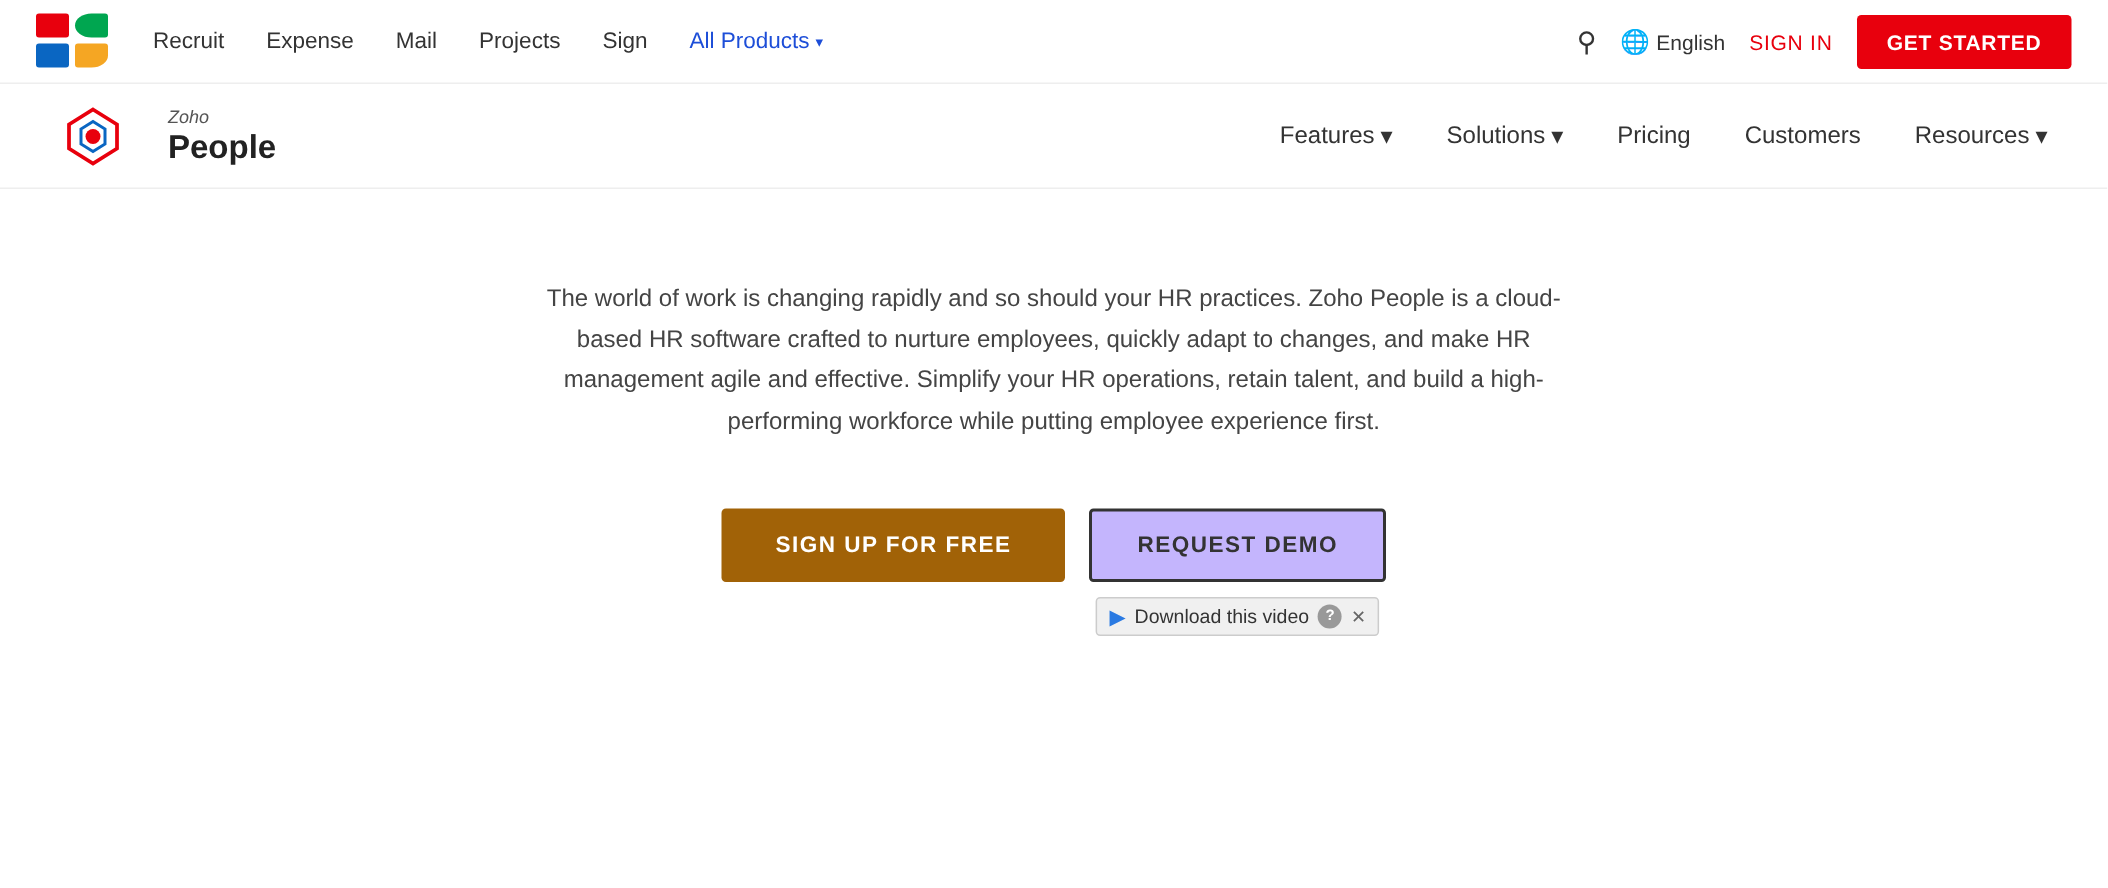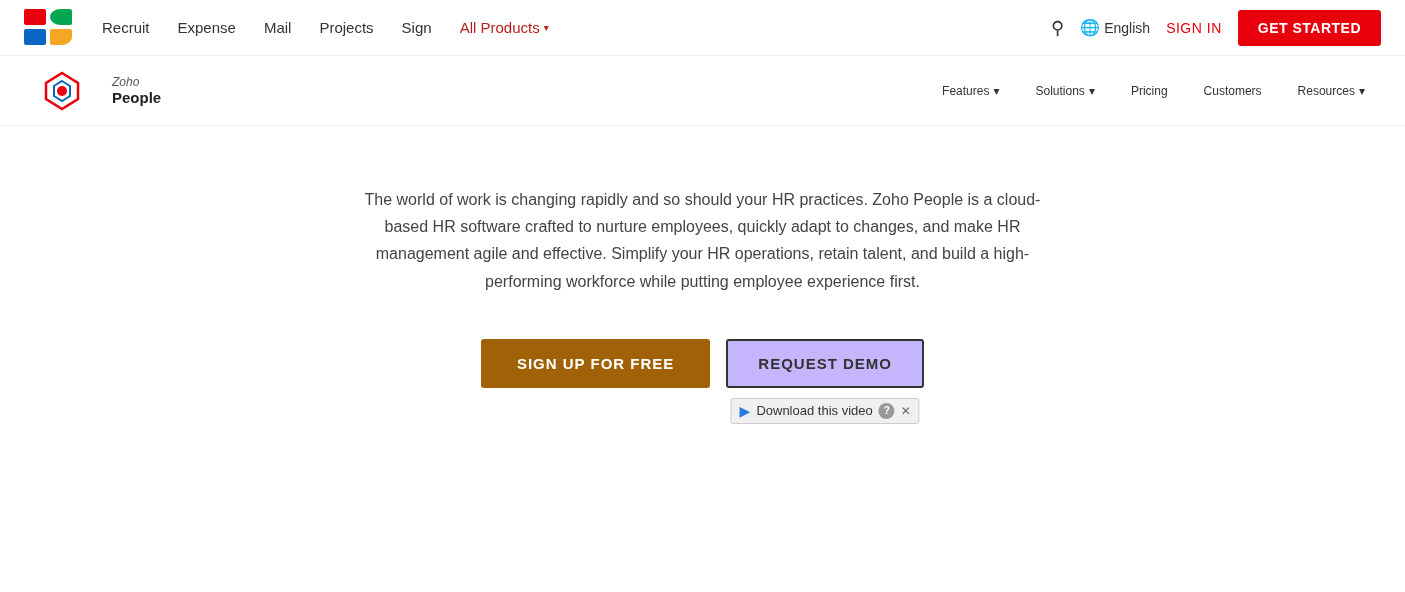--- a/index.html
+++ b/index.html
@@ -40,21 +40,21 @@
       font-size: 15px;
       color: #333;
       text-decoration: none;
       cursor: pointer;
     }
     .all-products-btn {
       display: flex;
       align-items: center;
       gap: 4px;
       font-size: 15px;
-      color: #b91c1c;
+      color: #1d4ed8;
       cursor: pointer;
     }
     .chevron-down { font-size: 10px; }
     .top-nav-right {
       display: flex;
       align-items: center;
       gap: 16px;
     }
     .search-icon-btn {
       cursor: pointer;
@@ -112,31 +112,31 @@
     .product-logo-text {
       display: flex;
       flex-direction: column;
     }
     .product-logo-zoho {
       font-size: 12px;
       color: #555;
       font-style: italic;
     }
     .product-logo-name {
-      font-size: 15px;
+      font-size: 22px;
       font-weight: 700;
       color: #222;
     }
     .product-nav-links {
       display: flex;
       align-items: center;
       gap: 36px;
     }
     .product-nav-link {
-      font-size: 12px;
+      font-size: 16px;
       color: #333;
       text-decoration: none;
       cursor: pointer;
       display: flex;
       align-items: center;
       gap: 4px;
     }
 
     
     .hero {

